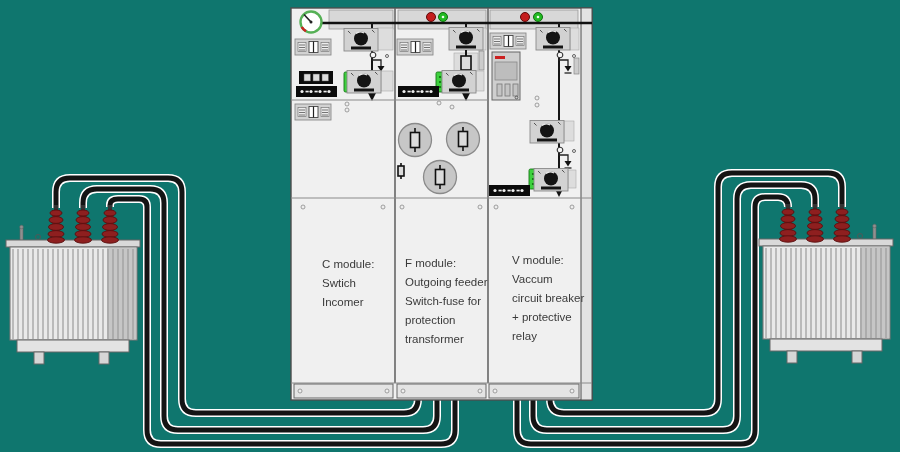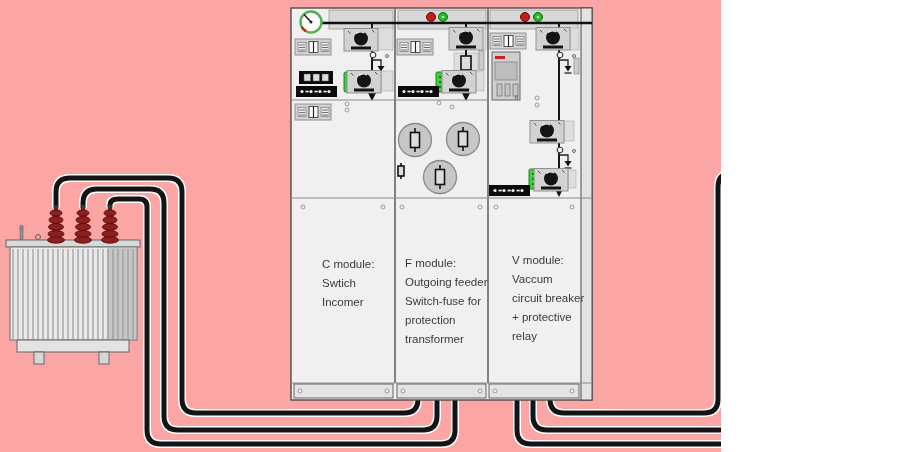--- a/index.html
+++ b/index.html
@@ -3,21 +3,21 @@
 <meta charset="utf-8">
 <style>
   :root{
     --cable:#141414; --busbar:#111111; --cabinet_fill:#f0f0f0; --cabinet_border:#4d4d4d;
     --panel_gray:#d8d8d8; --knob_black:#141414; --led_green:#3ed13e; --lamp_red:#c41d1d;
     --lamp_green:#22bb22; --gauge_ring:#55b055; --gauge_red:#cc2222; --display_dark:#0b0b0b;
     --fuse_gray:#c7c7c7; --bushing_red:#8e1f1f; --bushing_edge:#581010;
     --transformer_body:#e9e9e9; --transformer_shadow:#c6c6c6; --text:#3a3a3a;
   }
   html,body{margin:0;padding:0;background:#fff;}
-  .stage{position:relative;width:721px;height:452px;background:#fca5a5;overflow:hidden;
+  .stage{position:relative;width:900px;height:452px;background:#0f766e;overflow:hidden;
          font-family:"Liberation Sans", sans-serif;}
   svg{display:block;}
   .cable-casing{fill:none;stroke:#ffffff;stroke-width:8;}
   .cable{fill:none;stroke:var(--cable);stroke-width:5;}
   .cab-body{fill:var(--cabinet_fill);stroke:var(--cabinet_border);stroke-width:1.4;}
   .cab-side{fill:#e3e3e3;stroke:var(--cabinet_border);stroke-width:1;}
   .divider{stroke:#666;stroke-width:1.6;}
   .hline{stroke:#8a8a8a;stroke-width:1;}
   .plinth{fill:#e4e4e4;stroke:#666;stroke-width:1;}
   .header{fill:var(--panel_gray);stroke:#9a9a9a;stroke-width:0.8;}

